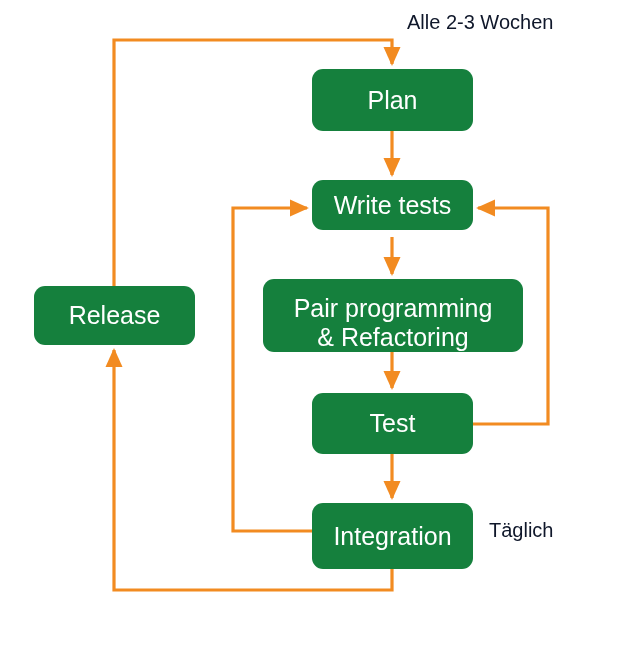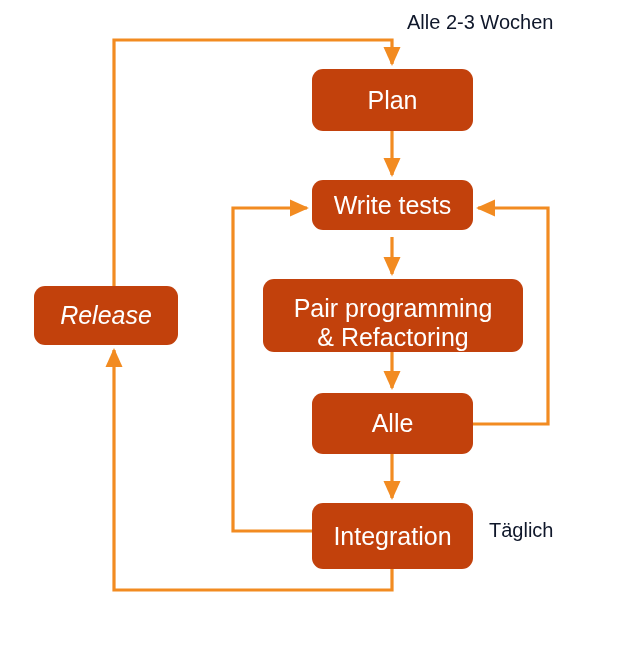--- a/index.html
+++ b/index.html
@@ -20,21 +20,21 @@
   }
   #flow-svg {
     position: absolute;
     left: 0;
     top: 0;
     width: 623px;
     height: 645px;
   }
   .node {
     position: absolute;
-    background: #c2410c;
+    background: #15803d;
     border-radius: 11px;
     color: #ffffff;
     display: flex;
     align-items: center;
     justify-content: center;
     text-align: center;
     line-height: 1.16;
     font-family: "Liberation Sans", sans-serif;
     font-weight: 400;
     z-index: 2;
@@ -52,21 +52,21 @@
     white-space: nowrap;
     z-index: 3;
   }
 
   
   #node-plan        { left: 312px; top: 69px;  width: 161px; height: 62px;  font-size: 25px; }
   #node-write-tests { left: 312px; top: 180px; width: 161px; height: 50px;  font-size: 25px; }
   #node-pair        { left: 263px; top: 279px; width: 260px; height: 73px;  font-size: 25px; align-items: flex-end; }
   #node-test        { left: 312px; top: 393px; width: 161px; height: 61px;  font-size: 25px; }
   #node-integration { left: 312px; top: 503px; width: 161px; height: 66px;  font-size: 25px; }
-  #node-release     { left: 34px;  top: 286px; width: 144px; height: 59px;  font-size: 25px; font-style: italic; }
+  #node-release     { left: 34px;  top: 286px; width: 161px; height: 59px;  font-size: 25px; }
 
   
   #ann-cadence { left: 407px; top: 11px;  font-size: 20px; }
   #ann-daily   { left: 489px; top: 519px; font-size: 20px; }
   #ann-source  { left: 417px; top: 613px; font-size: 18px; }
 </style>
 </head>
 <body>
 
 <div id="canvas">
@@ -105,21 +105,21 @@
   <div class="node" id="node-write-tests">
     <span class="node-label">Write tests</span>
   </div>
 
   <div class="node" id="node-pair">
     <span class="node-label">Pair programming
 &amp; Refactoring</span>
   </div>
 
   <div class="node" id="node-test">
-    <span class="node-label">Alle</span>
+    <span class="node-label">Test</span>
   </div>
 
   <div class="node" id="node-integration">
     <span class="node-label">Integration</span>
   </div>
 
   <div class="node" id="node-release">
     <span class="node-label">Release</span>
   </div>
 

